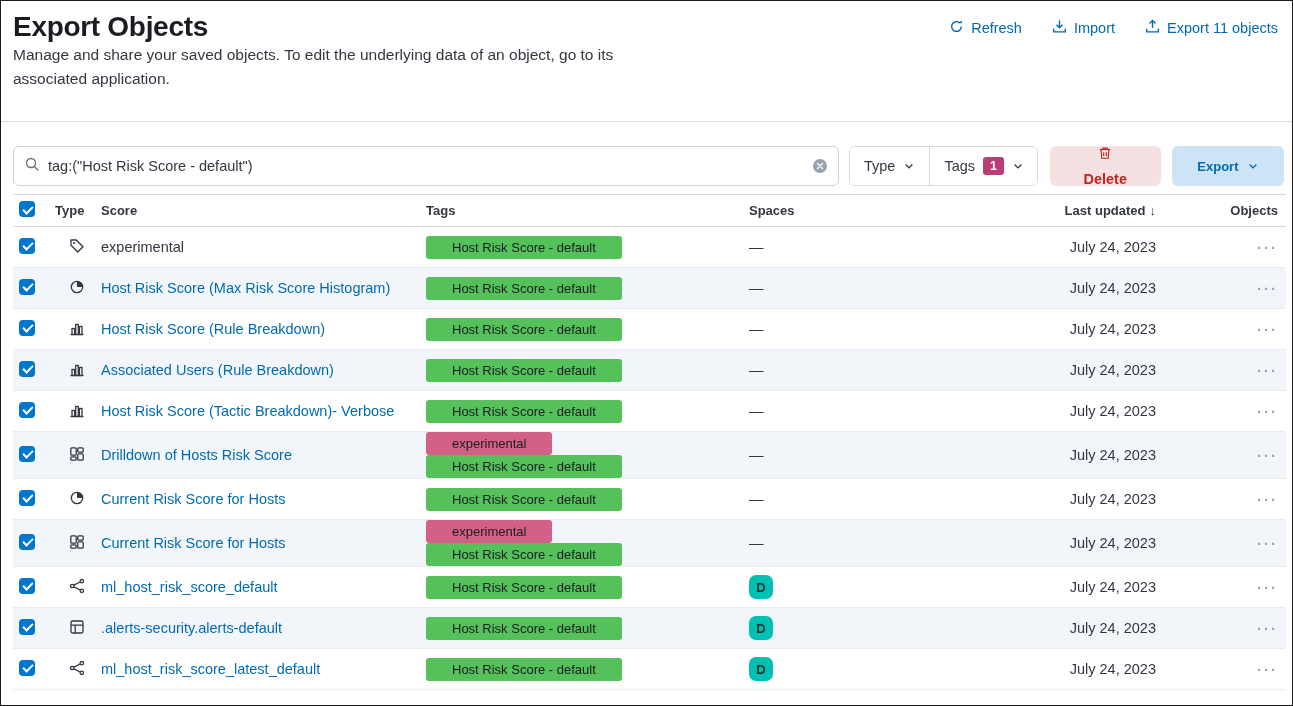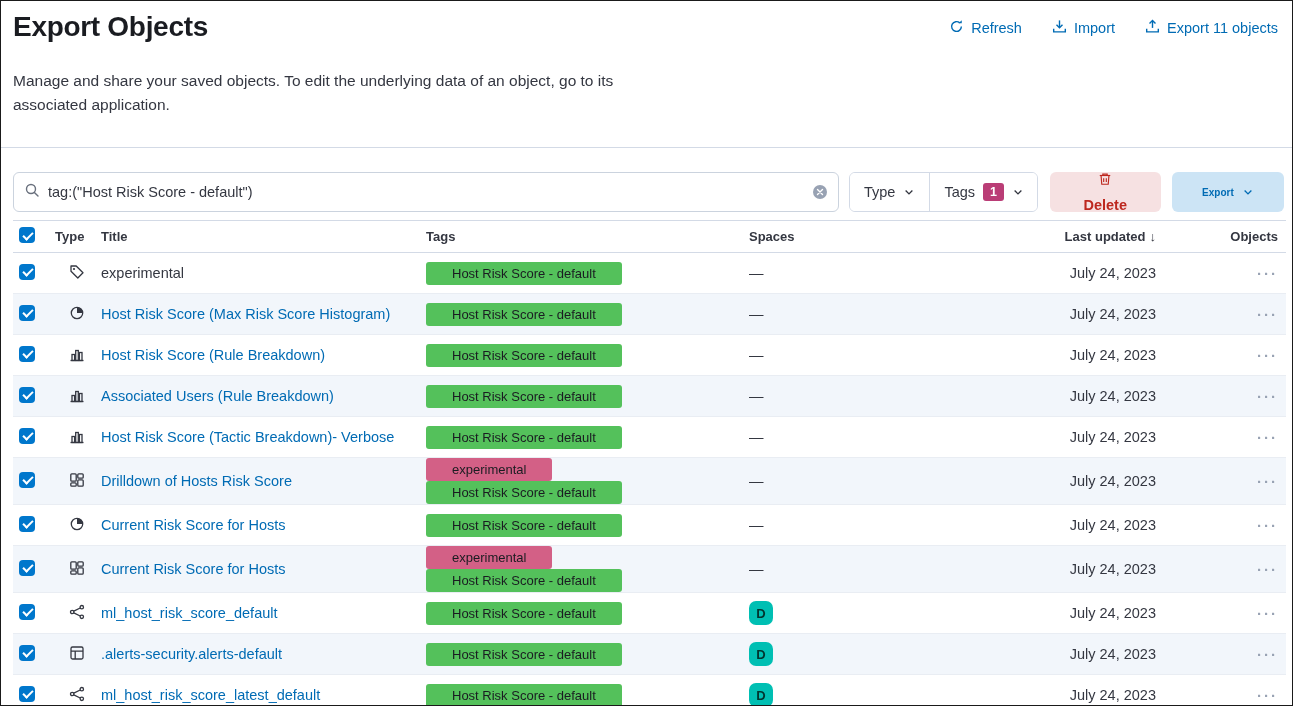--- a/index.html
+++ b/index.html
@@ -18,21 +18,21 @@
   
   .page-header { padding: 8px 14px 0 12px; }
   .header-top { display: flex; justify-content: space-between; align-items: flex-start; }
   h1.title { font-size: 28px; font-weight: 700; color: #1a1c21; letter-spacing: -0.3px; margin-top: 2px; }
   .header-actions { display: flex; gap: 30px; margin-top: 10px; }
   .link-btn {
     display: flex; align-items: center; gap: 7px;
     background: none; border: none; cursor: pointer;
     color: var(--primary); font-size: 14.5px; font-family: inherit;
   }
-  .subtitle { font-size: 15.5px; line-height: 24px; max-width: 660px; margin-top: 26px; color: #343741; }
+  .subtitle { font-size: 15.5px; line-height: 24px; max-width: 660px; color: #343741; }
   .divider { border: none; border-top: 1px solid var(--border); margin-top: 30px; }
 
   
   .content { padding: 24px 8px 0 12px; }
   .toolbar { display: flex; align-items: center; height: 40px; }
   .search-box {
     flex: 0 0 826px; height: 40px;
     display: flex; align-items: center; gap: 8px;
     border: 1px solid #cbd3de; border-radius: 6px;
     background: #fff; padding: 0 10px;
@@ -63,21 +63,21 @@
     display: flex; align-items: center; justify-content: center; gap: 8px;
     background: var(--danger_bg); color: var(--danger);
     border: none; border-radius: 6px; cursor: pointer;
     font-size: 14.5px; font-weight: 600; font-family: inherit; flex-direction: column;
   }
   .export-btn {
     margin-left: 11px; width: 113px; height: 40px;
     display: flex; align-items: center; justify-content: center; gap: 8px;
     background: var(--export_bg); color: var(--primary);
     border: none; border-radius: 6px; cursor: pointer;
-    font-size: 10px; font-weight: 600; font-family: inherit;
+    font-size: 13px; font-weight: 600; font-family: inherit;
   }
   .export-btn .chev { color: var(--primary); }
 
   
   table { border-collapse: collapse; table-layout: fixed; width: 1273px; margin-top: 8px; }
   col.w-check { width: 40px; } col.w-type { width: 48px; } col.w-title { width: 325px; }
   col.w-tags { width: 323px; } col.w-spaces { width: 302px; } col.w-updated { width: 115px; }
   col.w-actions { width: 120px; }
   thead th {
     height: 32px; font-size: 13px; font-weight: 700; color: #343741;
@@ -222,21 +222,21 @@
           <col class="w-title">
           <col class="w-tags">
         <col class="w-spaces">
           <col class="w-updated">
           <col class="w-actions">
       </colgroup>
       <thead>
         <tr>
           <th class="c-check"><span class="checkbox"></span></th>
           <th class="c-type"><span>Type</span></th>
-          <th class="c-title"><span>Title</span></th>
+          <th class="c-title"><span>Score</span></th>
           <th class="c-tags"><span>Tags</span></th>
           <th class="c-spaces"><span>Spaces</span></th>
           <th class="c-updated">
             <span class="sort-wrap">
               <span>Last updated</span>
               <span class="sort-arrow">↓</span>
             </span>
           </th>
           <th class="c-actions"><span>Objects</span></th>
         </tr>

